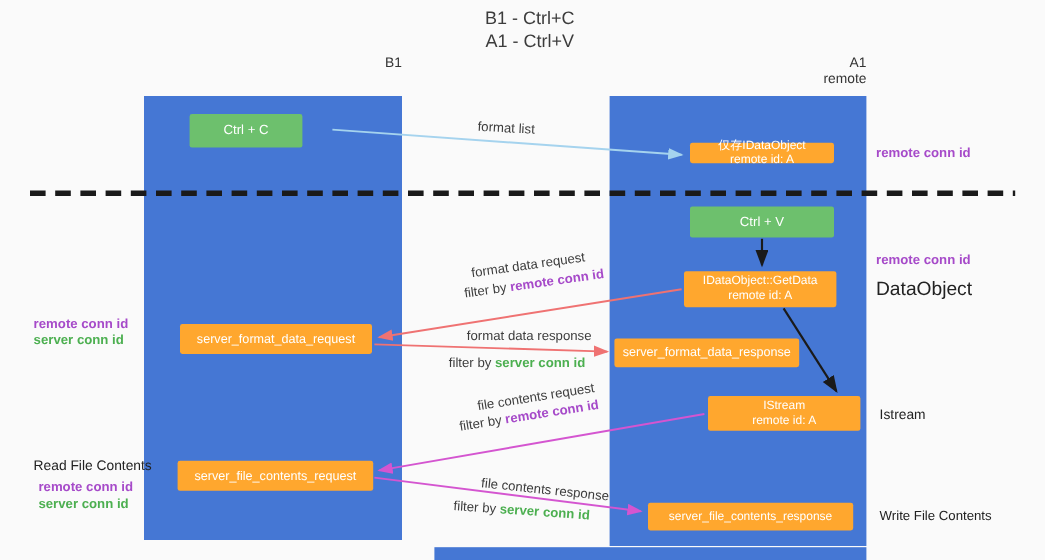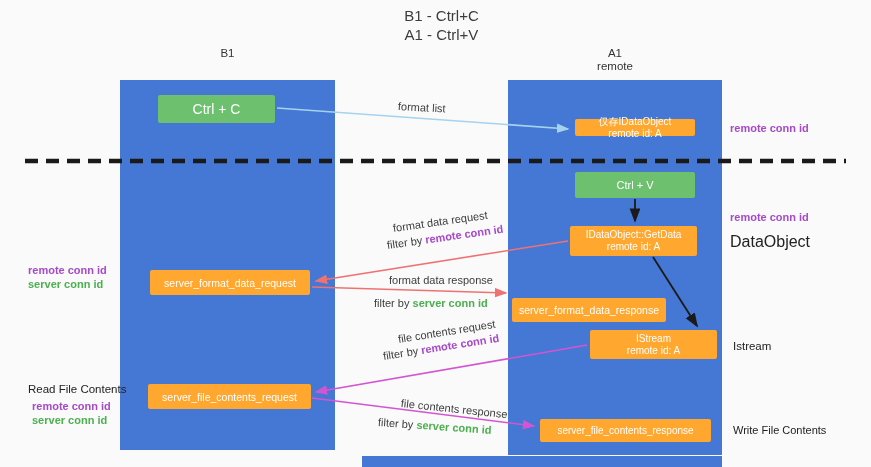--- a/index.html
+++ b/index.html
@@ -4,40 +4,40 @@
 <style>
   html,body { margin:0; padding:0; background:#fafafa; }
   .canvas {
     position:relative; width:871px; height:467px;
     background:var(--canvas-bg,#fafafa);
     font-family:"Liberation Sans",sans-serif;
     overflow:hidden;
   }
   .title { position:absolute; top:6px; left:0; right:0; text-align:center;
            font-size:15px; color:#3c3c3c; line-height:19px;padding-left:12px; }
-  .lane-header { position:absolute; text-align:center; font-size:11.5px;
+  .lane-header { position:absolute; text-align:right; font-size:11.5px;
                  color:#333; line-height:13px; }
   .lane-header-left { left:120px; top:47px; width:215px; }
   .lane-header-right { left:508px; top:47px; width:214px; }
   .lane { position:absolute; background:var(--lane-blue,#4577d4); }
   .lane-left { left:120px; top:80px; width:215px; height:370px; }
   .lane-right { left:508px; top:80px; width:214px; height:375px; }
   .bottom-strip { left:362px; top:456px; width:360px; height:11px; }
   .arrows { position:absolute; left:0; top:0; pointer-events:none; }
   .box { position:absolute; display:flex; flex-direction:column; align-items:center;
          justify-content:center; color:#fff; text-align:center; border-radius:2px;
          white-space:nowrap; }
   .box.green { background:var(--box-green,#6dc06d); }
   .box.orange { background:var(--box-orange,#ffa72e); }
-  .b-ctrl-c   { left:158px; top:95px;  width:117px; height:28px; font-size:14px; }
+  .b-ctrl-c   { left:158px; top:95px;  width:94px; height:28px; font-size:11px; }
   .b-dataobj  { left:575px; top:119px; width:120px; height:17px; font-size:10px; line-height:12px; }
   .b-ctrl-v   { left:575px; top:172px; width:120px; height:26px; font-size:11px; }
   .b-getdata  { left:570px; top:226px; width:127px; height:30px; font-size:10px; line-height:12px; }
   .b-fmt-req  { left:150px; top:270px; width:160px; height:25px; font-size:10.5px; }
-  .b-fmt-resp { left:512px; top:282px; width:154px; height:24px; font-size:10.5px;margin-top:16px; }
+  .b-fmt-resp { left:512px; top:282px; width:154px; height:24px; font-size:10.5px; }
   .b-istream  { left:590px; top:330px; width:127px; height:29px; font-size:10px; line-height:12px; }
   .b-file-req { left:148px; top:384px; width:163px; height:25px; font-size:10.5px; }
   .b-file-resp{ left:540px; top:419px; width:171px; height:23px; font-size:10px; }
   .lbl { position:absolute; font-size:11px; color:var(--text-dark,#3d3d3d);
          white-space:nowrap; transform-origin:left center; }
   .purple { color:var(--purple-text,#a64ac9); font-weight:bold; }
   .greent { color:var(--green-text,#4caf50); font-weight:bold; }
   .plain  { color:#222; }
 </style>
 </head>

